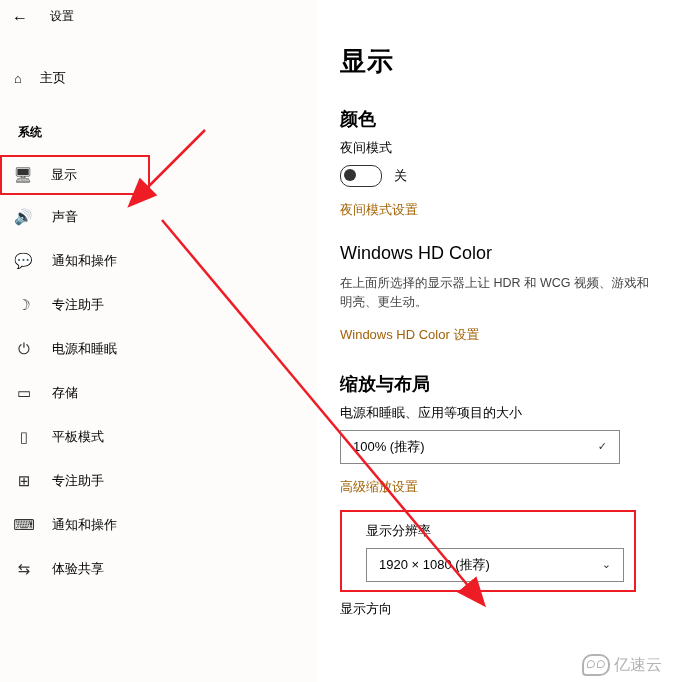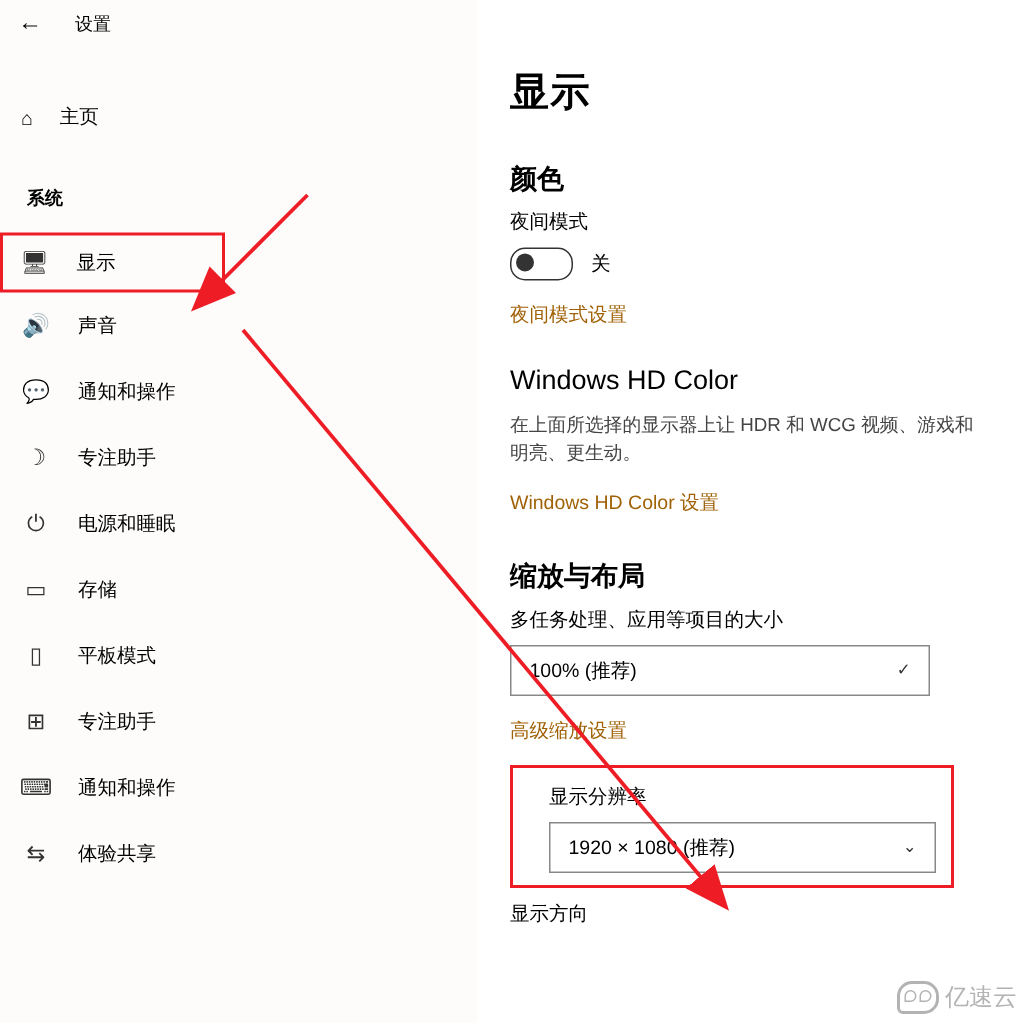--- a/index.html
+++ b/index.html
@@ -138,21 +138,21 @@
     padding: 10px 10px 8px 24px;
     margin-top: 14px;
     width: 296px;
     box-sizing: border-box;
   }
   .res-box .lbl { margin-top: 0; }
   
   .arrow-svg { position: absolute; left: 0; top: 0; pointer-events: none; }
   .watermark {
     position: absolute;
-    right: 4px;
+    right: 20px;
     bottom: 6px;
     display: flex;
     align-items: center;
     gap: 4px;
     color: #b3b3b3;
     font-size: 16px;
     font-weight: 500;
   }
   .watermark .logo {
     width: 24px;
@@ -240,21 +240,21 @@
     <div class="toggle"></div>
     <span class="toggle-text">关</span>
   </div>
   <div class="link">夜间模式设置</div>
 
   <div class="h2" style="margin-top:24px;font-weight:400;">Windows HD Color</div>
   <div class="small">在上面所选择的显示器上让 HDR 和 WCG 视频、游戏和明亮、更生动。</div>
   <div class="link">Windows HD Color 设置</div>
 
   <div class="h2">缩放与布局</div>
-  <div class="lbl">多任务处理、应用等项目的大小</div>
+  <div class="lbl">电源和睡眠、应用等项目的大小</div>
   <div class="dropdown">
     <span>100% (推荐)</span>
     <span class="chev">✓</span>
   </div>
   <div class="link">高级缩放设置</div>
 
   <div class="res-box">
     <div class="lbl">显示分辨率</div>
     <div class="dropdown" style="width:100%;">
       <span>1920 × 1080 (推荐)</span>

